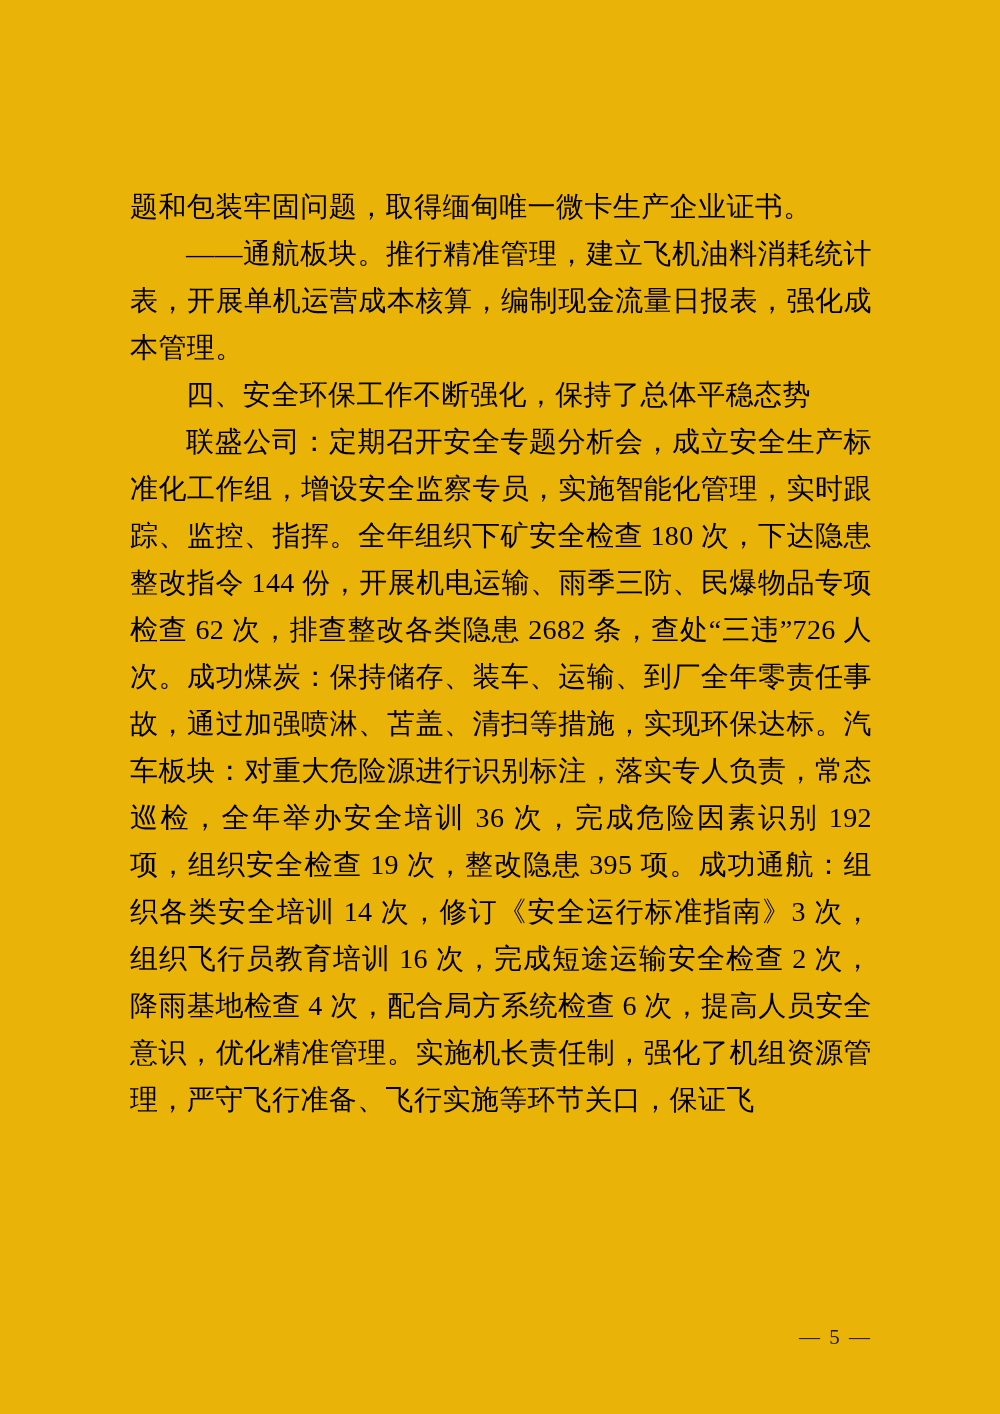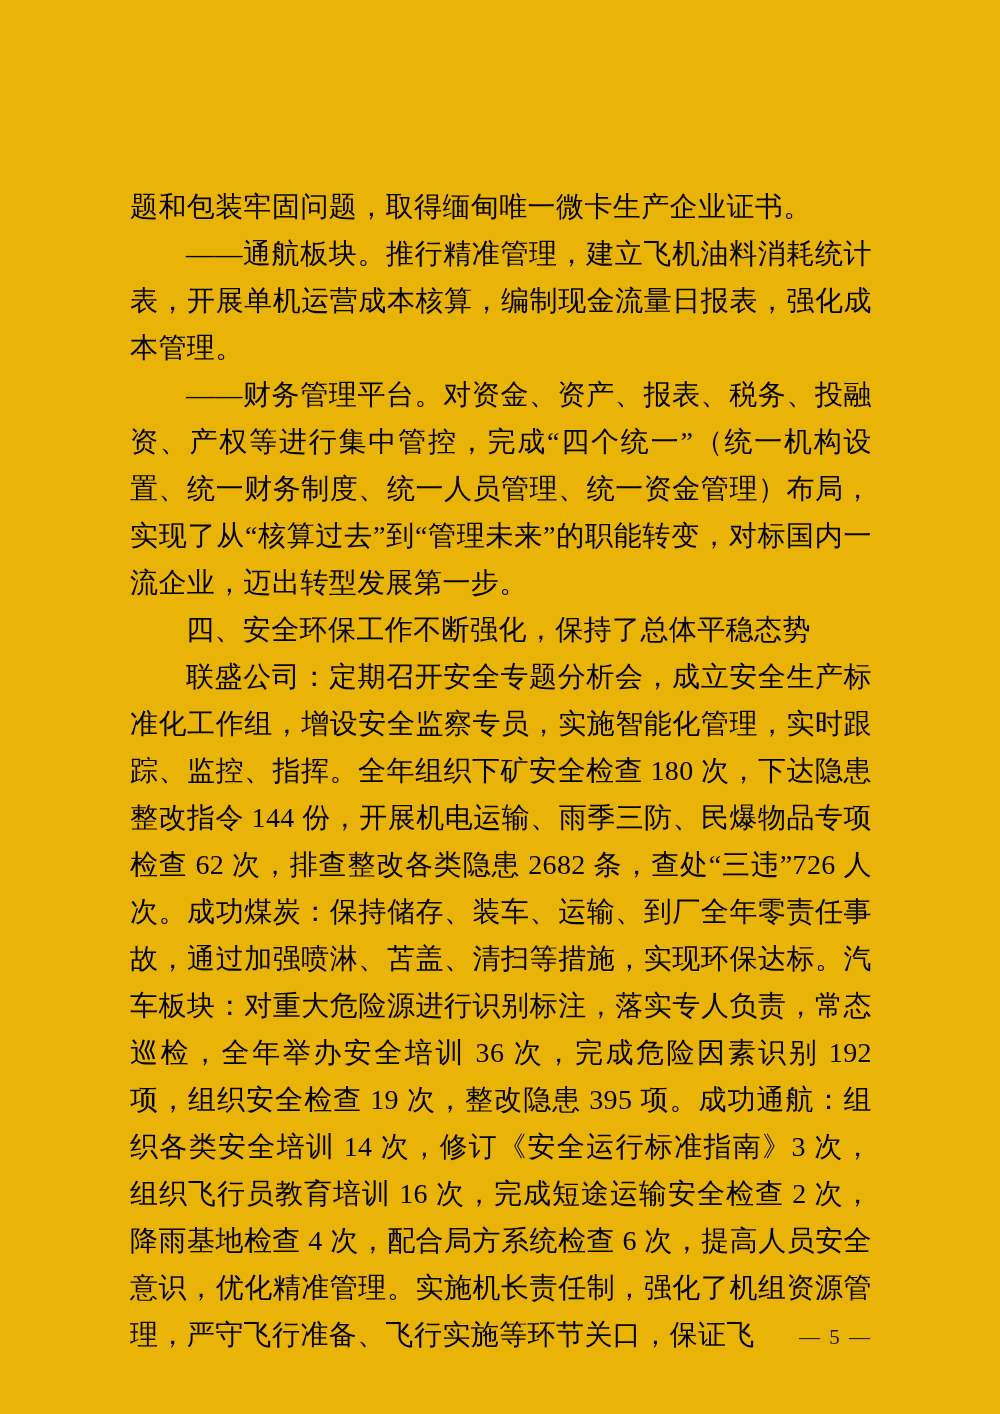--- a/index.html
+++ b/index.html
@@ -62,20 +62,19 @@
     font-family: "Liberation Serif", serif;
   }
 </style>
 </head>
 <body>
 
 <div class="page">
   <main class="doc-body">
       <p class="para"><span class="run">题和包装牢固问题，取得缅甸唯一微卡生产企业证书。</span></p>
       <p class="para indent"><span class="run bold">——通航板块。推行精准管理，</span><span class="run">建立飞机油料消耗统计表，开展单机运营成本核算，编制现金流量日报表，强化成本管理。</span></p>
-      <p class="para indent"><span class="run bold">——财务管理平台。</span><span class="run">对资金、资产、报表、税务、投融资、产权等进行集中管控，完成“四个统一”（统一机构设置、统一财务制度、统一人员管理、统一资金管理）布局，实现了从“核算过去”到“管理未来”的职能转变，对标国内一流企业，迈出转型发展第一步。</span></p>
       <p class="para indent heading"><span class="run bold">四、安全环保工作不断强化，保持了总体平稳态势</span></p>
       <p class="para indent"><span class="run bold">联盛公司：</span><span class="run">定期召开安全专题分析会，成立安全生产标准化工作组，增设安全监察专员，实施智能化管理，实时跟踪、监控、指挥。全年组织下矿安全检查 180 次，下达隐患整改指令 144 份，开展机电运输、雨季三防、民爆物品专项检查 62 次，排查整改各类隐患 2682 条，查处“三违”726 人次。</span><span class="run bold">成功煤炭：</span><span class="run">保持储存、装车、运输、到厂全年零责任事故，通过加强喷淋、苫盖、清扫等措施，实现环保达标。</span><span class="run bold">汽车板块：</span><span class="run">对重大危险源进行识别标注，落实专人负责，常态巡检，全年举办安全培训 36 次，完成危险因素识别 192 项，组织安全检查 19 次，整改隐患 395 项。</span><span class="run bold">成功通航：</span><span class="run">组织各类安全培训 14 次，修订《安全运行标准指南》3 次，组织飞行员教育培训 16 次，完成短途运输安全检查 2 次，降雨基地检查 4 次，配合局方系统检查 6 次，提高人员安全意识，优化精准管理。实施机长责任制，强化了机组资源管理，严守飞行准备、飞行实施等环节关口，保证飞</span></p>
     </main>
   <footer class="page-footer">
     <span class="page-number">— 5 —</span>
   </footer>
 </div>
 
 </body></html>

